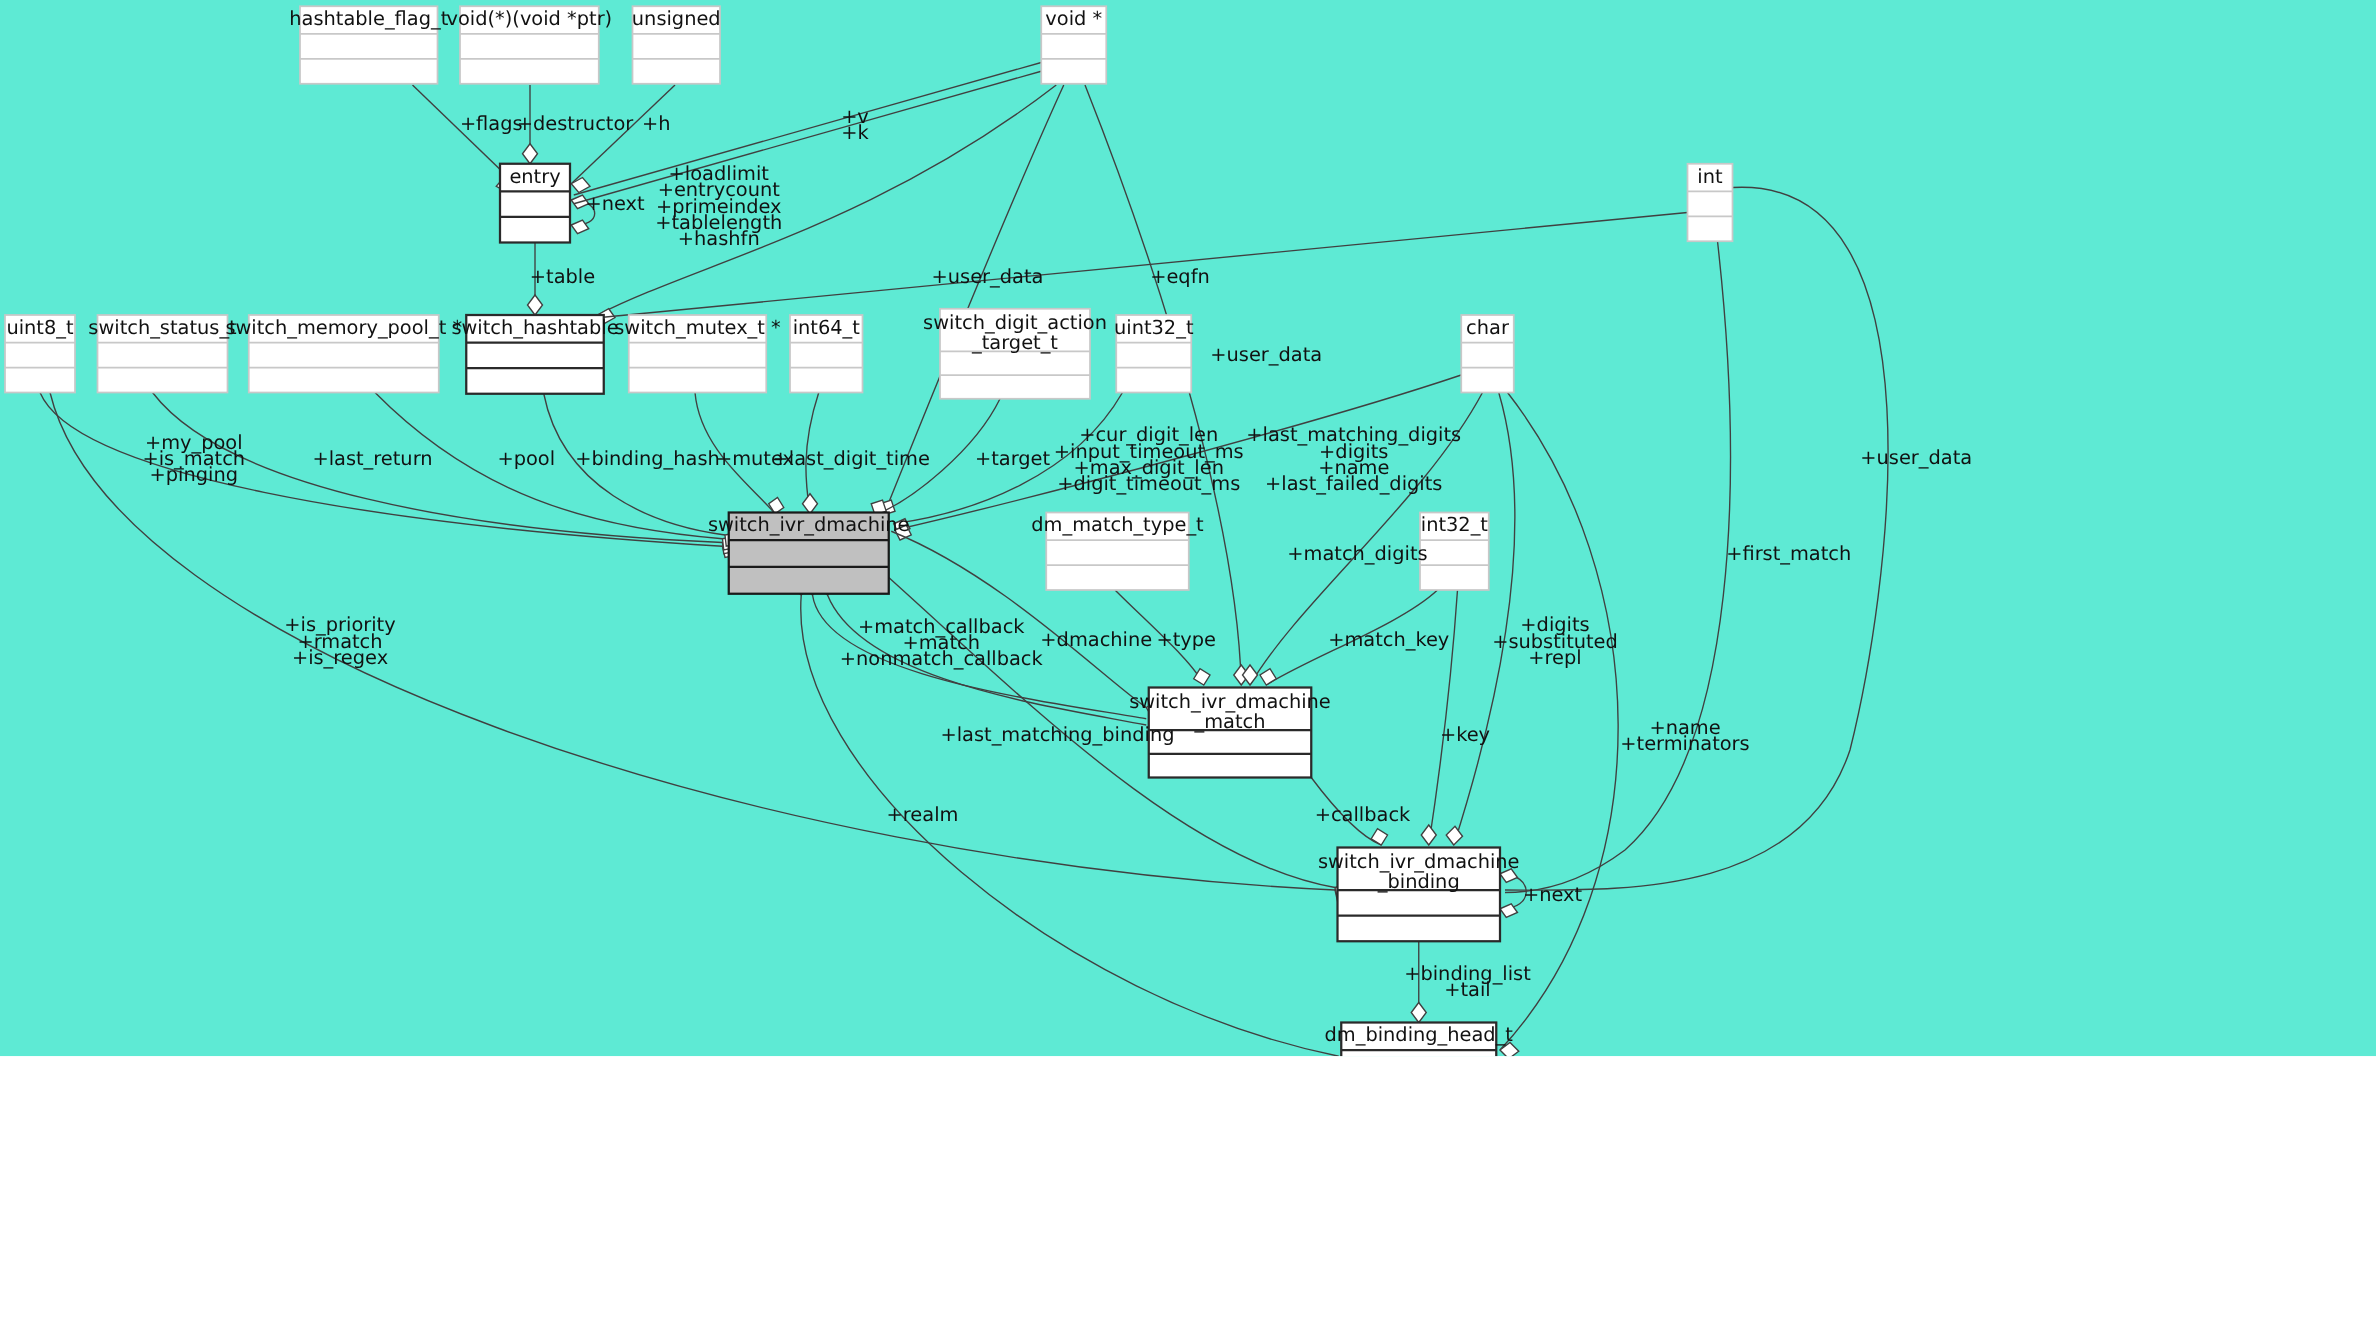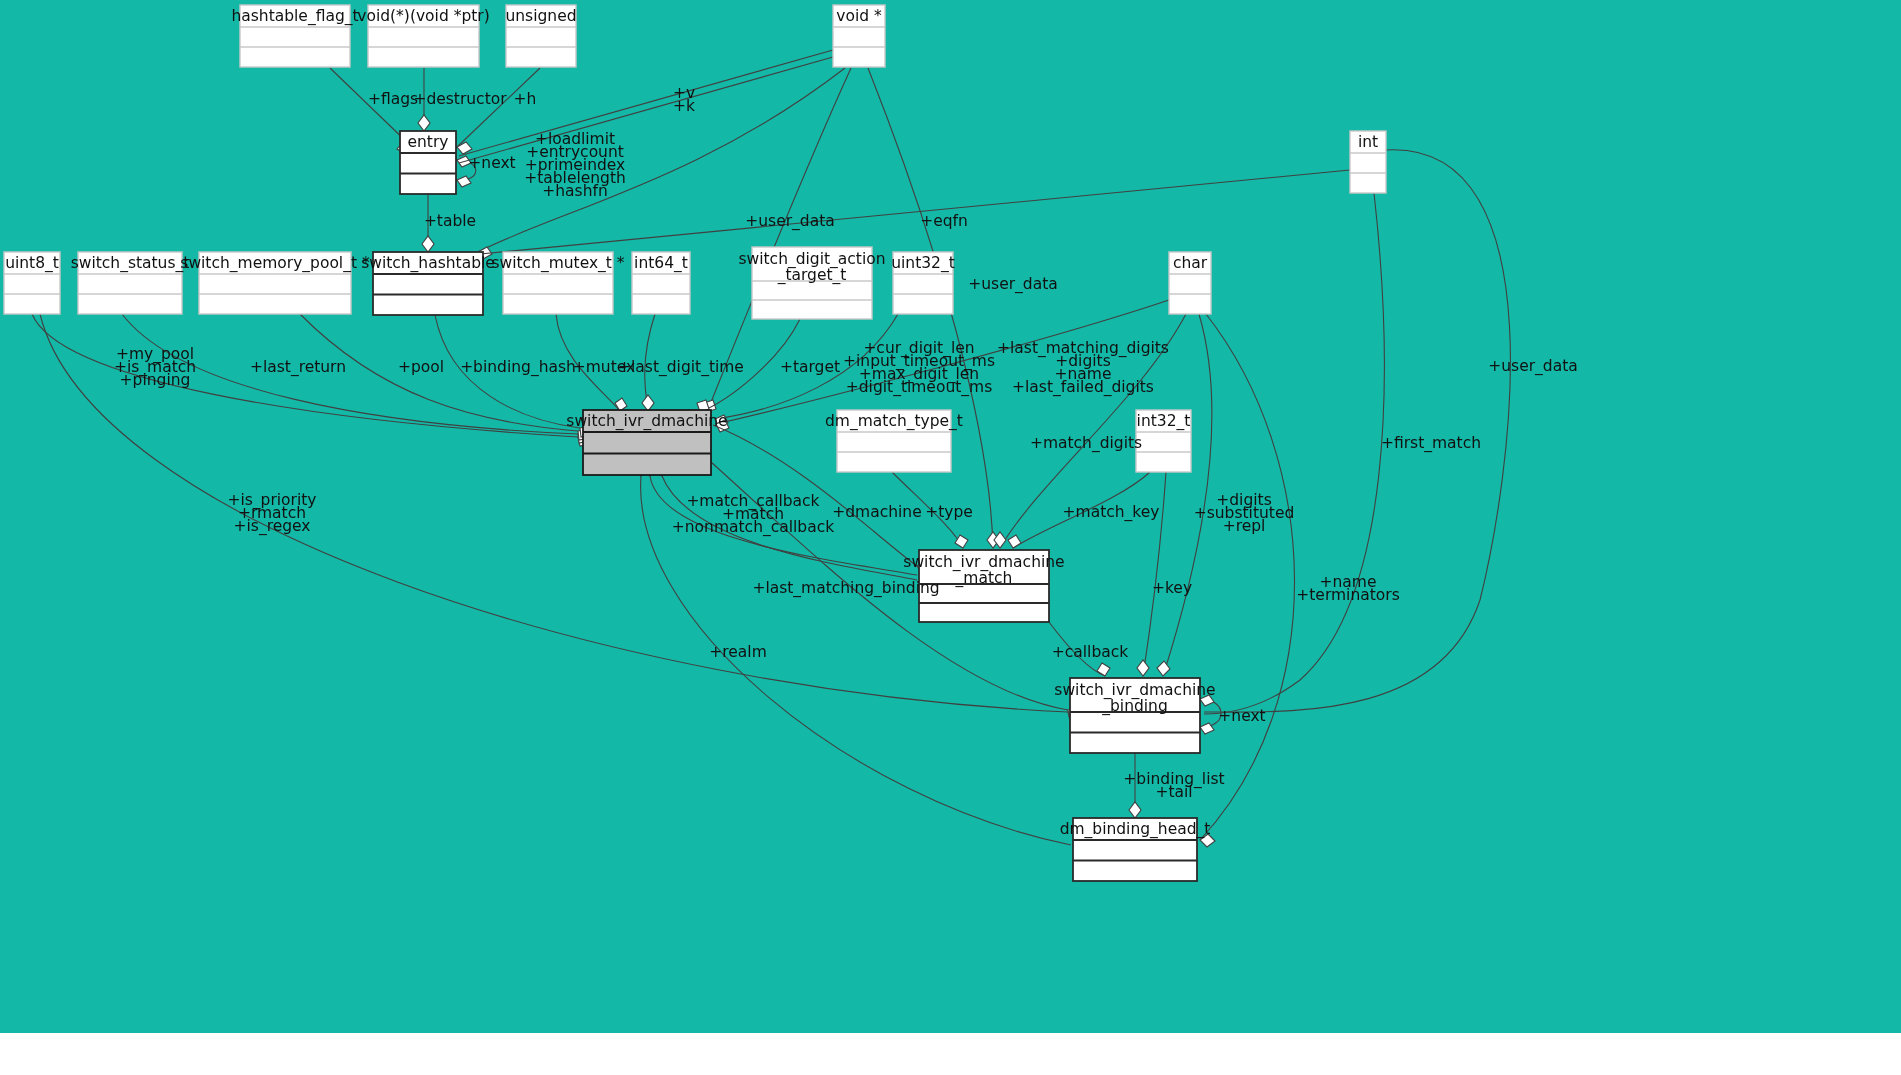--- a/index.html
+++ b/index.html
@@ -1,17 +1,17 @@
 <!DOCTYPE html>
 <html><head>
 <meta charset="utf-8">
 <style>
   html,body{margin:0;padding:0;background:#ffffff;}
   body{font-family:"DejaVu Sans","Liberation Sans",sans-serif;}
-  #canvas{position:relative;width:1901px;height:1033px;overflow:hidden;background:#14b8a6;}
+  #canvas{position:relative;width:1901px;height:845px;overflow:hidden;background:#5eead4;}
   svg{position:absolute;left:0;top:0;width:1901px;height:1075px;}
   .cls-name{font-family:"DejaVu Sans","Liberation Sans",sans-serif;font-size:15.5px;fill:#111;text-anchor:middle;dominant-baseline:middle;}
   .edge-label{font-family:"DejaVu Sans","Liberation Sans",sans-serif;font-size:15.5px;fill:#111;text-anchor:middle;}
   .link{fill:none;stroke:#404040;stroke-width:1.1;}
   .dia{fill:#ffffff;stroke:#404040;stroke-width:1.1;}
   .box-plain{fill:#ffffff;stroke:#c8c8c8;stroke-width:1.4;}
   .box-plain-sep{stroke:#c8c8c8;stroke-width:1.4;}
   .box-strong{fill:#ffffff;stroke:#2a2a2a;stroke-width:1.8;}
   .box-strong-sep{stroke:#2a2a2a;stroke-width:1.8;}
   .box-sel{fill:#c0c0c0;stroke:#1a1a1a;stroke-width:1.8;}

